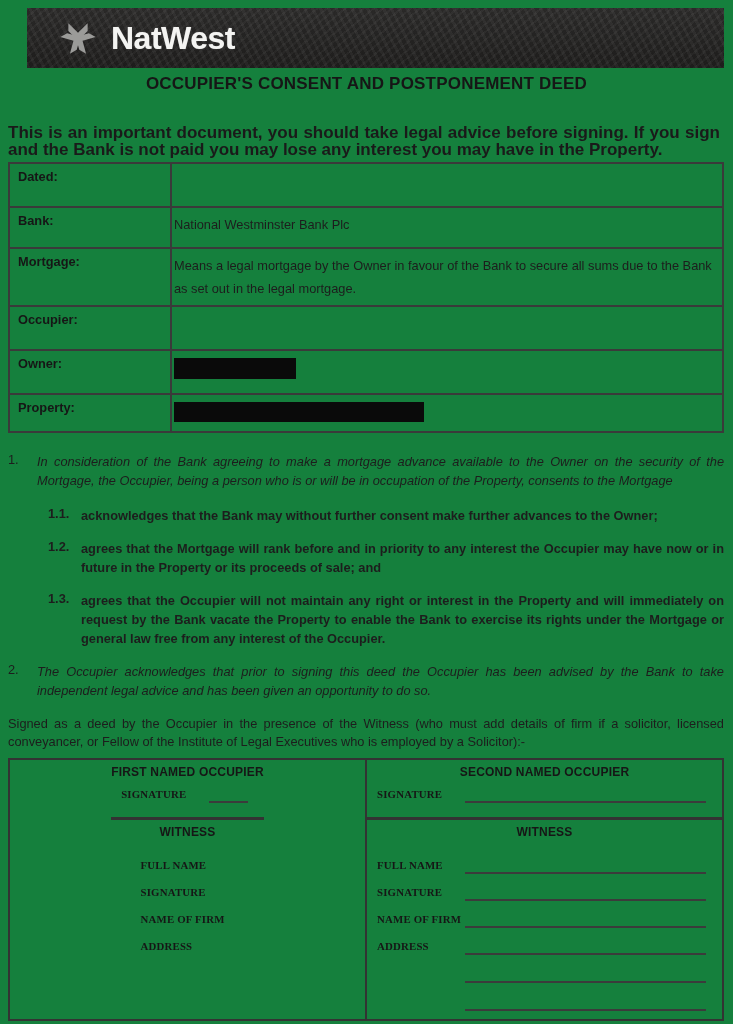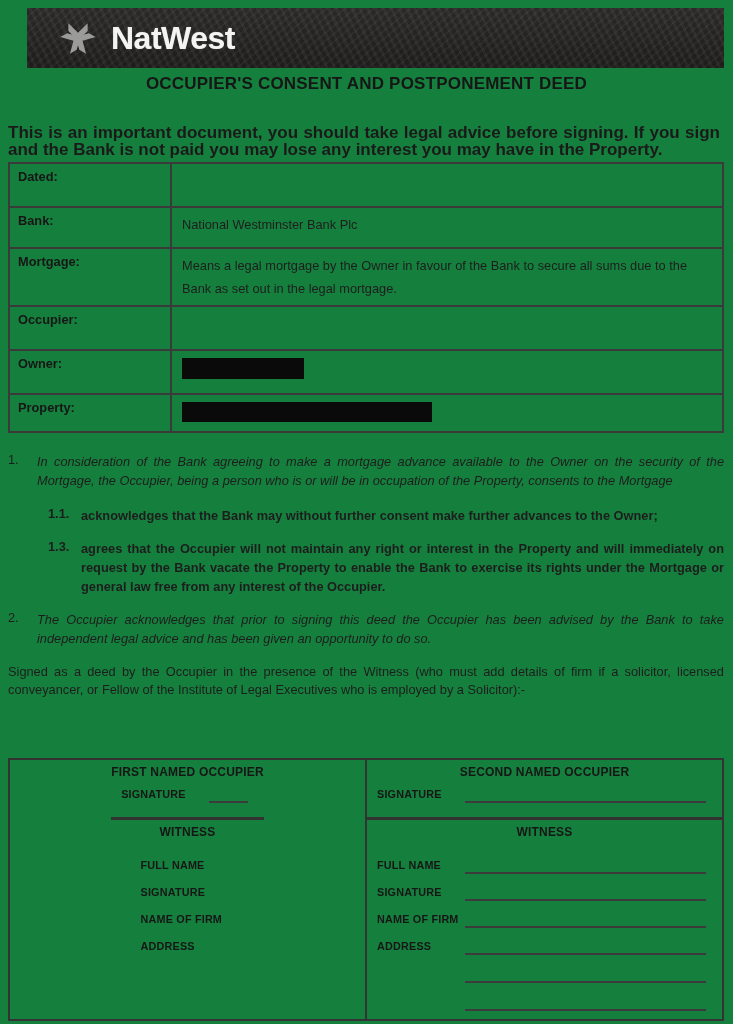--- a/index.html
+++ b/index.html
@@ -39,21 +39,21 @@
   
   .details {
     position:absolute; left:8px; top:162px; width:716px;
     border-collapse:collapse; table-layout:fixed;
   }
   .details td {
     border:2px solid #3a3a3a; vertical-align:top;
     padding:5px 8px; font-size:12.8px;
   }
   .details td.lbl { width:162px; font-weight:bold; color:#161616; }
-  .details td.val { line-height:23px; padding-left:10px; }
+  .details td.val { line-height:23px; padding-left:2px; }
   .r-dated    { height:44px; }
   .r-bank     { height:41px; }
   .r-mortgage { height:57px; }
   .r-occupier { height:44px; }
   .r-owner    { height:44px; }
   .r-property { height:38px; }
   .redact { background:#0a0a0a; margin-top:2px; }
   .redact-owner    { width:122px; height:21px; }
   .redact-property { width:250px; height:20px; }
 
@@ -77,21 +77,21 @@
   .sigcol { flex:1; display:flex; flex-direction:column; }
   .sigcol.left { border-right:2px solid #333;align-items:center; }
   .occ-section { height:60px; border-bottom:3px solid #333; }
   .sec-header {
     text-align:center; font-weight:bold; font-size:12px; letter-spacing:0.2px;
     padding-top:5px; color:#161616;
   }
   .field-row { display:flex; align-items:flex-end; margin:0 16px 0 10px; }
   .field-row .flabel {
     flex:none; width:88px; font-weight:bold; font-size:10.8px;
-    letter-spacing:0.2px; padding-bottom:3px; color:#161616;
+    letter-spacing:0.2px; padding-bottom:3px; color:#161616;font-family:Liberation Serif, serif;
   }
   .field-row .fline { flex:1; border-bottom:2px solid #3b3b3b; height:15px; }
   .occ-sig { margin-top:9px; }
   .wit-section { flex:1; }
   .wr1 { margin-top:20px; }
   .wr  { margin-top:12px; }
   .extra-line {
     margin:0 16px 0 98px; border-bottom:2px solid #3b3b3b; height:28px;
   }
 </style>
@@ -154,20 +154,24 @@
       <span class="cnum">1.</span>
       <span class="ctext">In consideration of the Bank agreeing to make a mortgage advance available to the Owner on the security of the Mortgage, the Occupier, being a person who is or will be in occupation of the Property, consents to the Mortgage</span>
     </div>
 
     <div class="subclauses">
       <div class="subclause">
         <span class="snum">1.1.</span>
         <span class="stext">acknowledges that the Bank may without further consent make further advances to the Owner;</span>
       </div>
       <div class="subclause">
+        <span class="snum">1.2.</span>
+        <span class="stext">agrees that the Mortgage will rank before and in priority to any interest the Occupier may have now or in future in the Property or its proceeds of sale; and</span>
+      </div>
+      <div class="subclause">
         <span class="snum">1.3.</span>
         <span class="stext">agrees that the Occupier will not maintain any right or interest in the Property and will immediately on request by the Bank vacate the Property to enable the Bank to exercise its rights under the Mortgage or general law free from any interest of the Occupier.</span>
       </div>
     </div>
 
     <div class="clause clause-2">
       <span class="cnum">2.</span>
       <span class="ctext">The Occupier acknowledges that prior to signing this deed the Occupier has been advised by the Bank to take independent legal advice and has been given an opportunity to do so.</span>
     </div>
 

